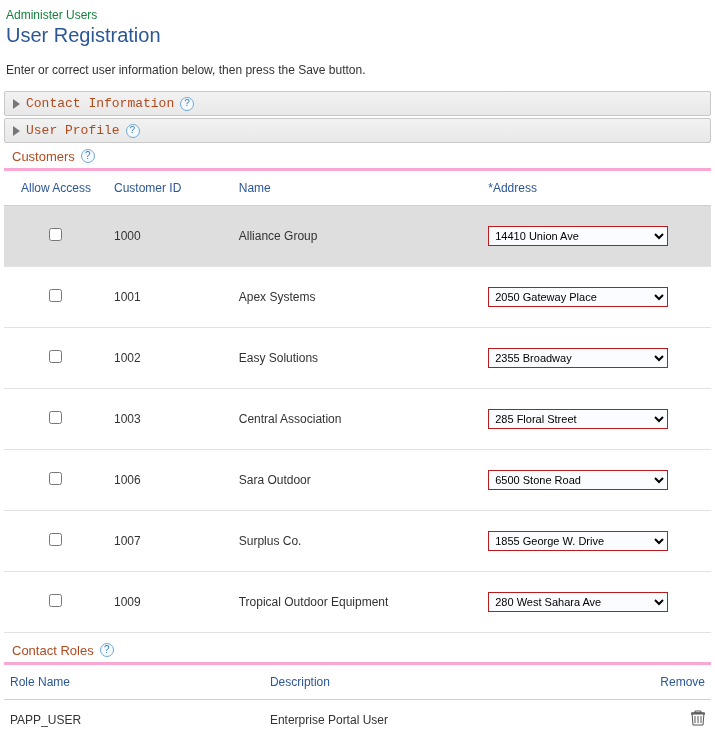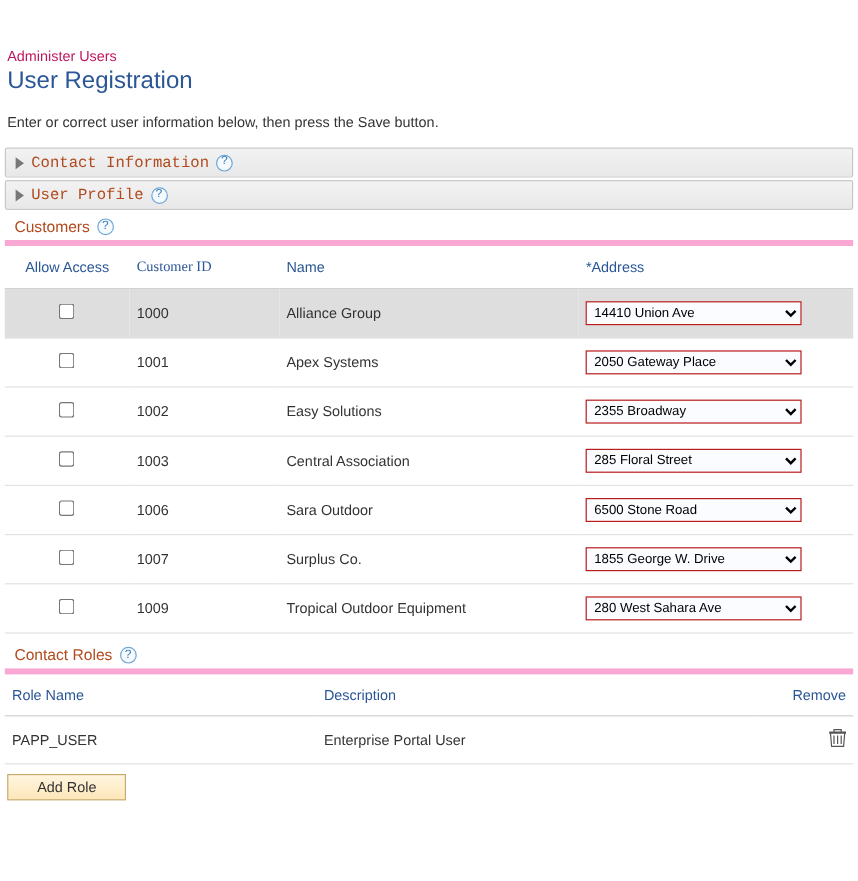--- a/index.html
+++ b/index.html
@@ -5,24 +5,23 @@
     * { box-sizing: border-box; margin: 0; padding: 0; }
     body {
       font-family: Arial, Helvetica, sans-serif;
       font-size: 12px;
       color: #333;
       background: #fff;
       padding: 4px;
       width: 715px;
     }
     .breadcrumb {
-      color: #be185d;
+      color: #15803d;
       font-size: 12px;
       padding: 4px 2px 2px;
-      margin-top: 32px;
     }
     .page-title {
       color: #2b5797;
       font-size: 20px;
       font-weight: normal;
       padding: 0 2px 8px;
     }
     .instruction {
       color: #333;
       font-size: 12px;
@@ -58,24 +57,24 @@
       border: 1px solid #6fa8d6;
       border-radius: 50%;
       color: #3f7aad;
       font-size: 10px;
       background: #f5faff;
       line-height: 1;
       cursor: pointer;
     }
     .section-header {
       display: flex;
-      align-items: center;
+      align-items: flex-start;
       gap: 6px;
       padding: 4px 8px;
-      border-bottom: 5px solid #f9a8d4;
+      border-bottom: 3px solid #f9a8d4;
     }
     .section-header .label {
       color: #b14a1e;
       font-size: 13px;
     }
     .customers-table {
       width: 100%;
       border-collapse: collapse;
     }
     .customers-table th {
@@ -83,31 +82,31 @@
       color: #2b5797;
       font-weight: normal;
       font-size: 12px;
       padding: 10px 6px;
       border-bottom: 1px solid #d0d0d0;
     }
     .customers-table th.center, .customers-table td.center {
       text-align: center;
     }
     .customers-table td {
-      padding: 10px 6px;
+      padding: 20px 6px;
       border-bottom: 1px solid #e2e2e2;
       font-size: 12px;
       color: #333;
       vertical-align: middle;
     }
     .customers-table tr.highlight td {
       background: #dedede;
     }
     .col-access { width: 100px; }
-    .col-id { width: 120px; font-family: Liberation Serif, serif; }
+    .col-id { width: 120px; }
     .col-name { width: 240px; }
     .col-addr { width: 220px; }
     .addr-select {
       width: 180px;
       font-size: 11px;
       border: 1px solid #b91c1c;
       background: #fafcff;
       height: 20px;
       padding: 1px 2px;
     }

